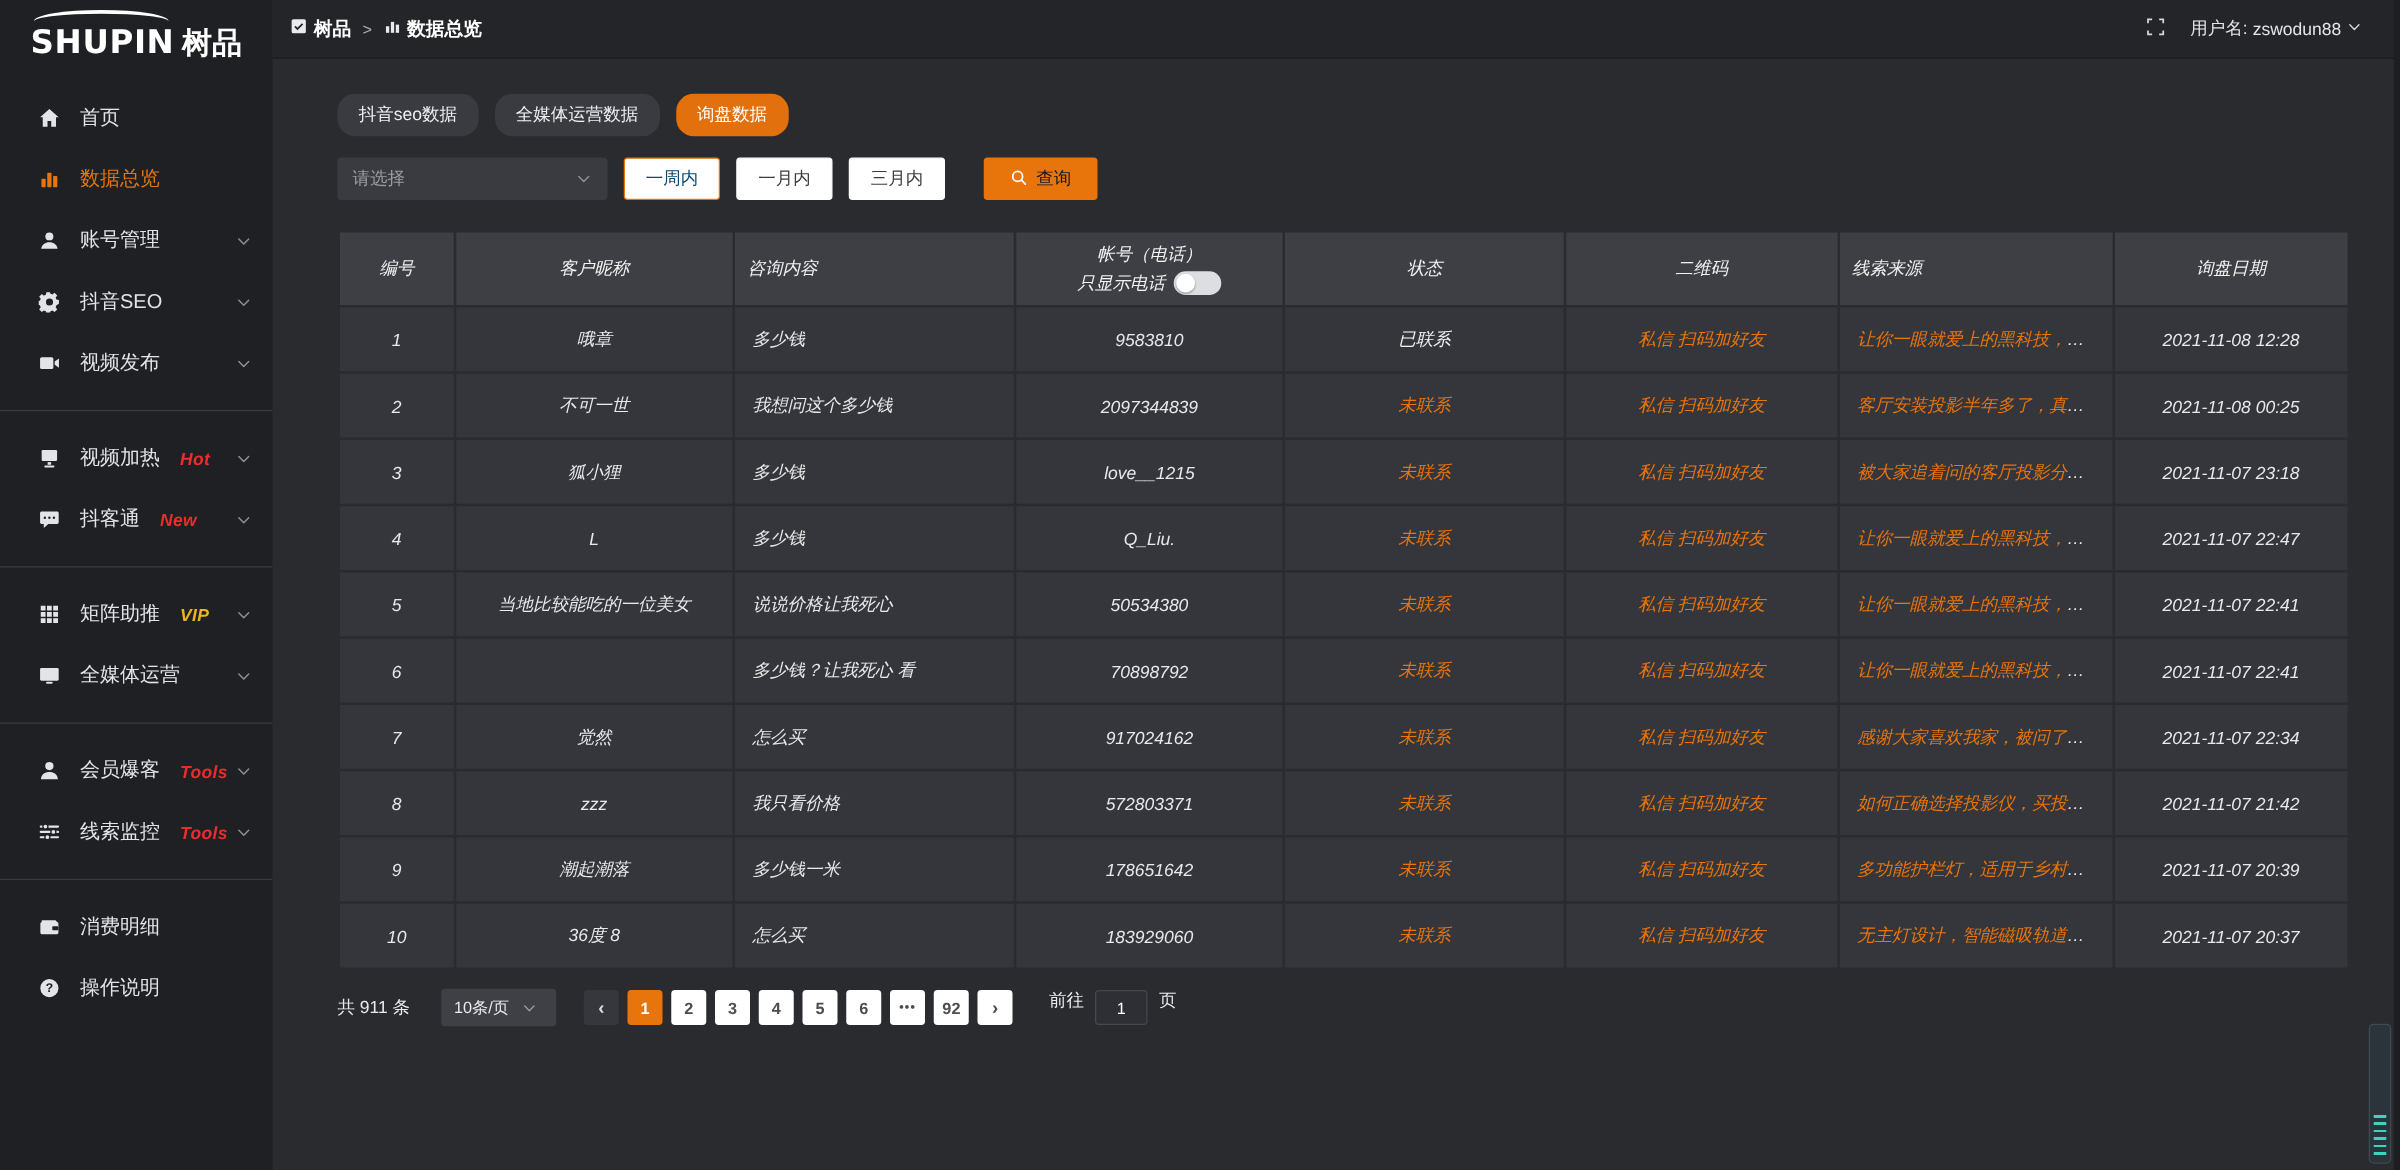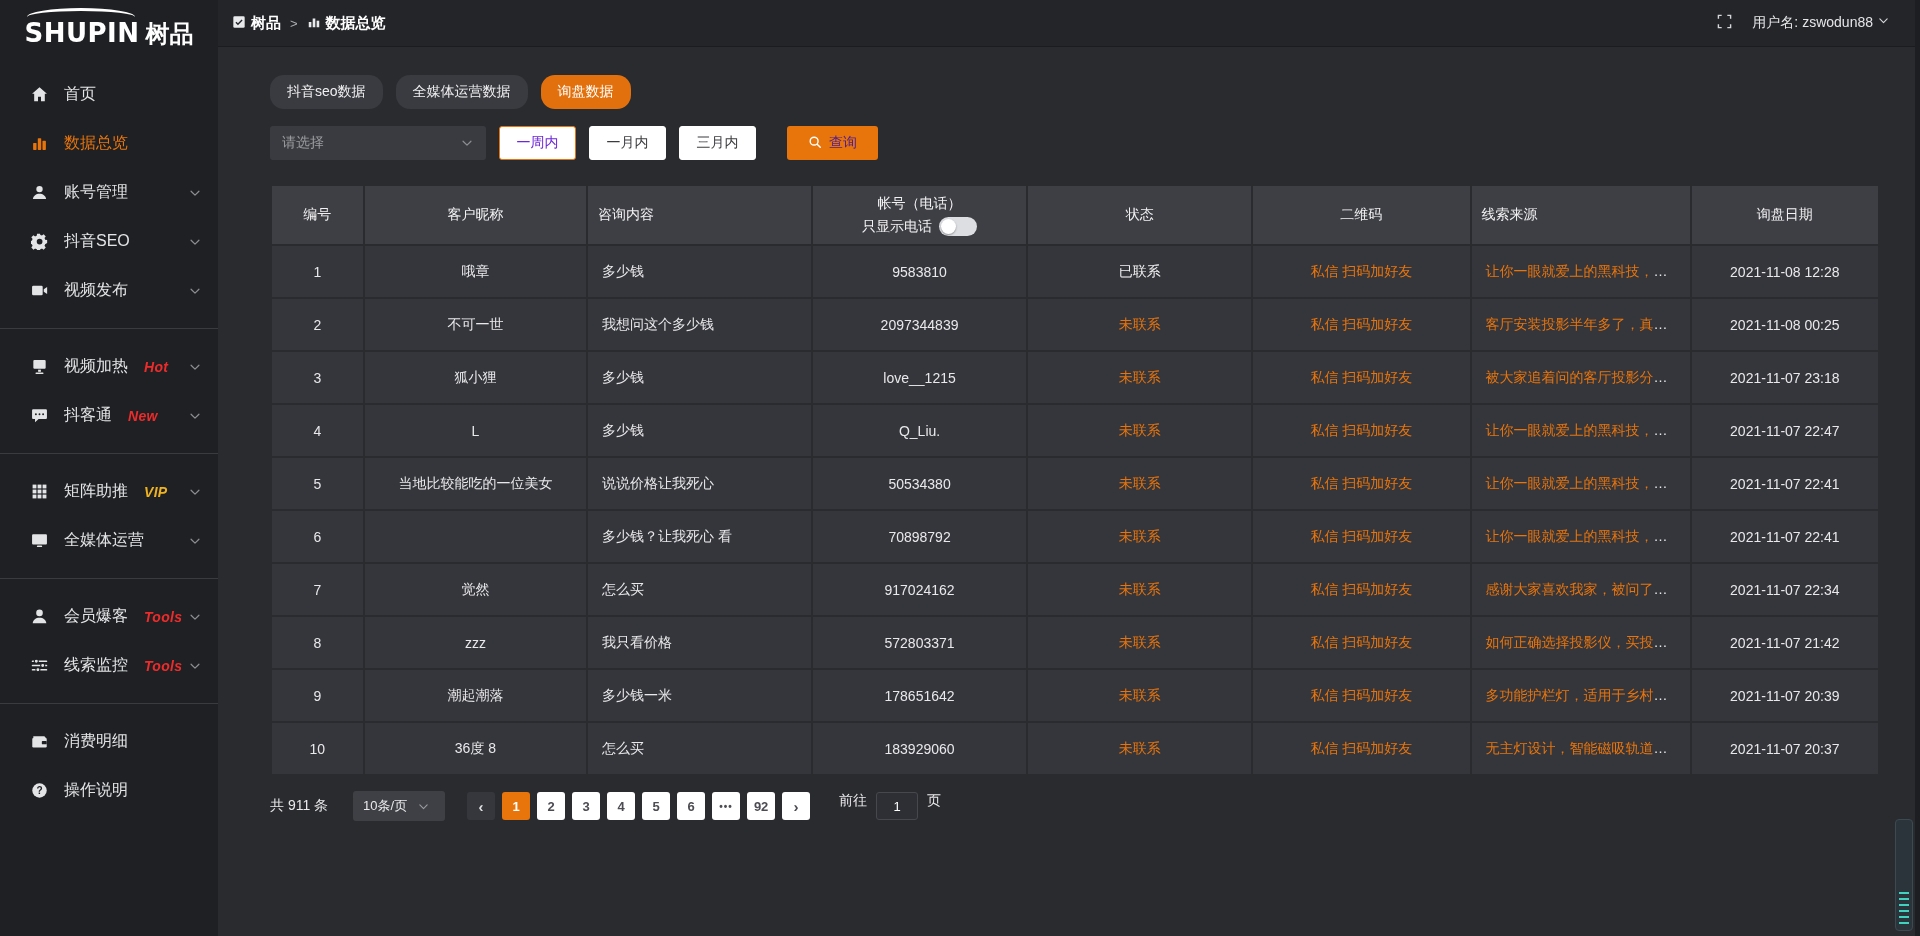--- a/index.html
+++ b/index.html
@@ -31,37 +31,37 @@
   .mi-chev { margin-left:auto; color:#8d8e92; display:flex; }
   .menu-divider { height:1px; background:#3a3b3f; margin:13px 0; }
 
   
   .main { flex:1; display:flex; flex-direction:column; position:relative; min-width:0; }
   .topbar { height:47px; background:#232529; border-bottom:1px solid #1b1c1f; display:flex; align-items:center; padding:0 30px 0 14px; flex-shrink:0; }
   .breadcrumb { display:flex; align-items:center; gap:9px; font-size:15px; font-weight:bold; color:#fff; }
   .bc-item { display:flex; align-items:center; gap:5px; cursor:pointer; }
   .bc-sep { color:#aeaeb2; font-weight:normal; font-size:13px; }
   .topbar-right { margin-left:auto; display:flex; align-items:center; gap:20px; font-size:14px; color:#e6e6e8; }
-  .user-wrap { display:flex; gap:4px; cursor:pointer; }
+  .user-wrap { display:flex; align-items:center; gap:4px; cursor:pointer; }
 
   
   .content { flex:1; padding:28px 40px 0 52px; min-height:0; }
   .tabs { display:flex; gap:13px; }
   .tab { height:34px; padding:0 17px; background:#3a3b40; color:#f0f0f1; font-size:14px; font-weight:normal; display:flex; align-items:center; border-radius:14px; cursor:pointer; }
   .tab.active { background:#e2710d; color:#fff; }
 
   .filter-row { margin-top:17px; display:flex; align-items:center; }
   .select { width:216px; height:34px; background:#3a3b40; border-radius:3px; color:#9b9ca0; padding:0 12px; display:flex; align-items:center; font-size:14px; cursor:pointer; }
   .select .sel-chev { margin-left:auto; display:flex; color:#8d8e92; }
   .range-btn { width:77px; height:34px; margin-left:13px; background:#fff; border:1px solid #fff; border-radius:3px; color:#3c3c40; display:flex; align-items:center; justify-content:center; font-size:14px; cursor:pointer; }
-  .range-btn.active { color:#6d28d9; border-color:#e8740c; }
-  .search-btn { margin-left:31px; height:34px; padding:0 21px; background:#e8740c; border-radius:3px; color:#4c1d95; font-size:14px; display:flex; align-items:center; gap:7px; cursor:pointer; }
-
-  
-  .table-wrap { margin-top:24px; }
+  .range-btn.active { color:#0c4a6e; border-color:#e8740c; }
+  .search-btn { margin-left:31px; height:34px; padding:0 21px; background:#e8740c; border-radius:3px; color:#0f172a; font-size:14px; display:flex; align-items:center; gap:7px; cursor:pointer; }
+
+  
+  .table-wrap { margin-top:24px;font-style:italic; }
   table { width:100%; border-collapse:separate; border-spacing:2px; table-layout:fixed; }
   th { background:#3e3f44; color:#f2f2f3; font-weight:normal; font-size:14px; height:58px; text-align:center; padding:0 10px; }
   td { background:#35363b; color:#e9e9eb; font-size:14px; height:51px; text-align:center; padding:0 14px; overflow:hidden; white-space:nowrap; text-overflow:ellipsis; }
   th.left, td.left { text-align:left; }
   .link { color:#e8740c; cursor:pointer; }
   .status-un { color:#e8740c; }
   .status-done { color:#f2f2f3; }
   .th-account { line-height:1.5; }
   .th-account .row2 { display:flex; align-items:center; justify-content:center; gap:7px; margin-top:2px; }
   .toggle { width:38px; height:19px; border-radius:10px; background:#dddee1; position:relative; display:inline-block; cursor:pointer; flex-shrink:0; }

